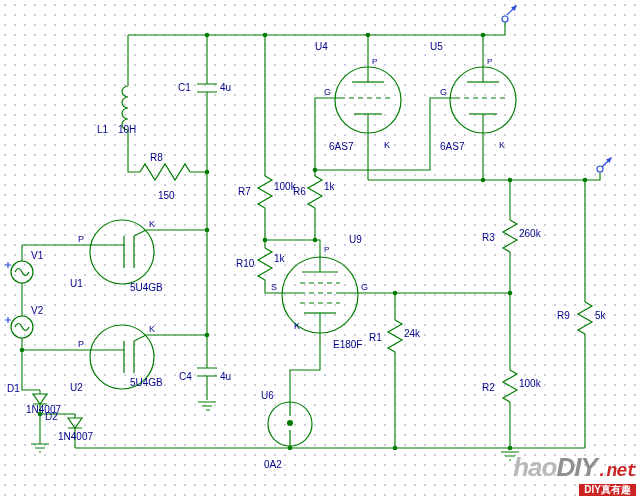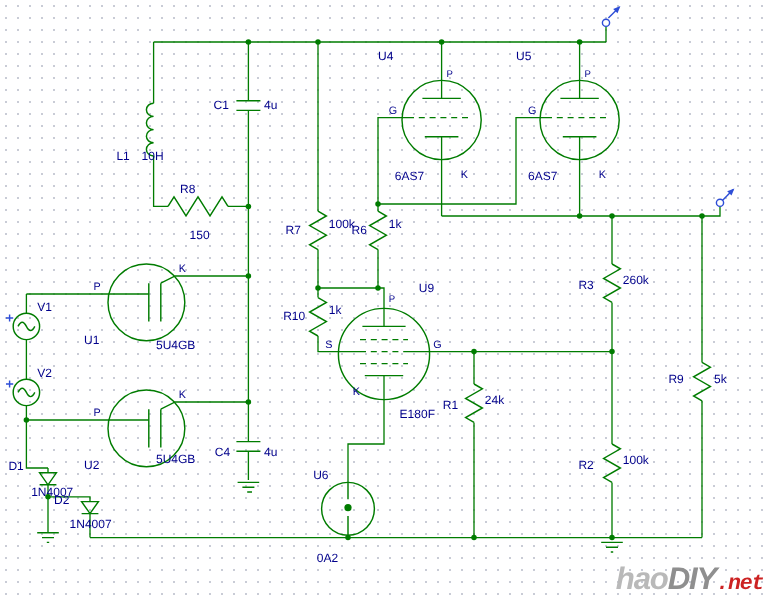--- a/index.html
+++ b/index.html
@@ -265,14 +265,15 @@
     <circle class="dot" cx="395" cy="293" r="2.3"></circle>
     <circle class="dot" cx="510" cy="293" r="2.3"></circle>
     <circle class="dot" cx="290" cy="448" r="2.3"></circle>
     <circle class="dot" cx="395" cy="448" r="2.3"></circle>
     <circle class="dot" cx="510" cy="448" r="2.3"></circle>
   </g>
 </svg>
 
 <div class="watermark">
   <div class="wm-brand"><span class="wm-prefix">hao</span><span class="wm-mid">DIY</span><span class="wm-tld">.net</span></div>
+  <div><span class="wm-tagline">DIY真有趣</span></div>
 </div>
 </div>
 
 </body></html>

